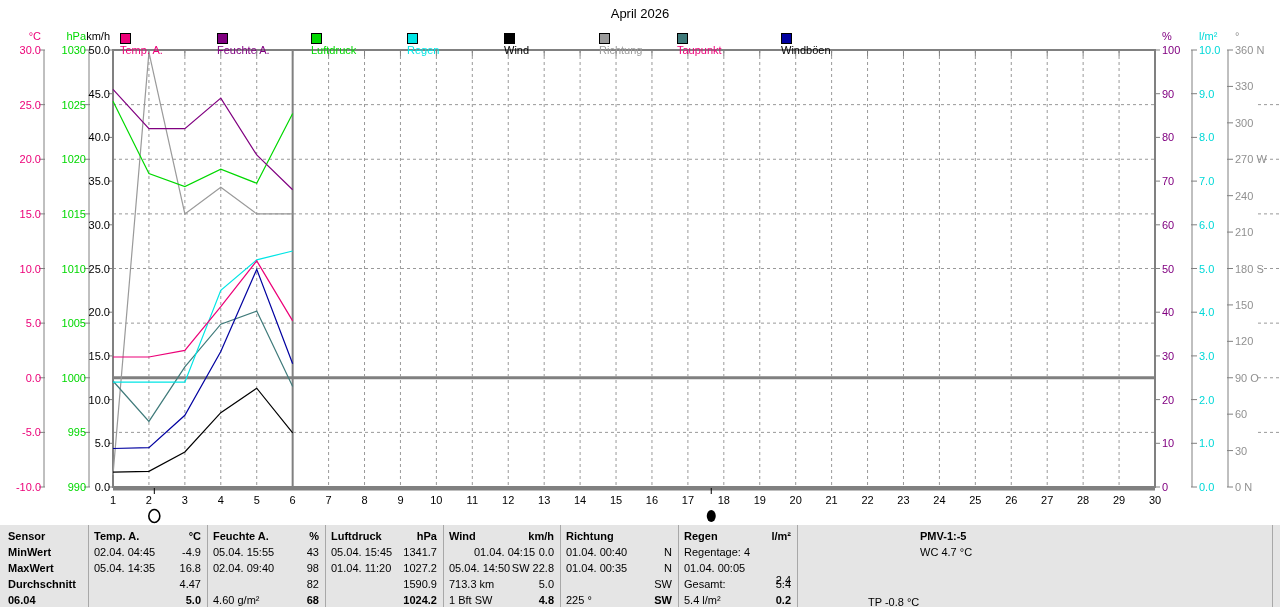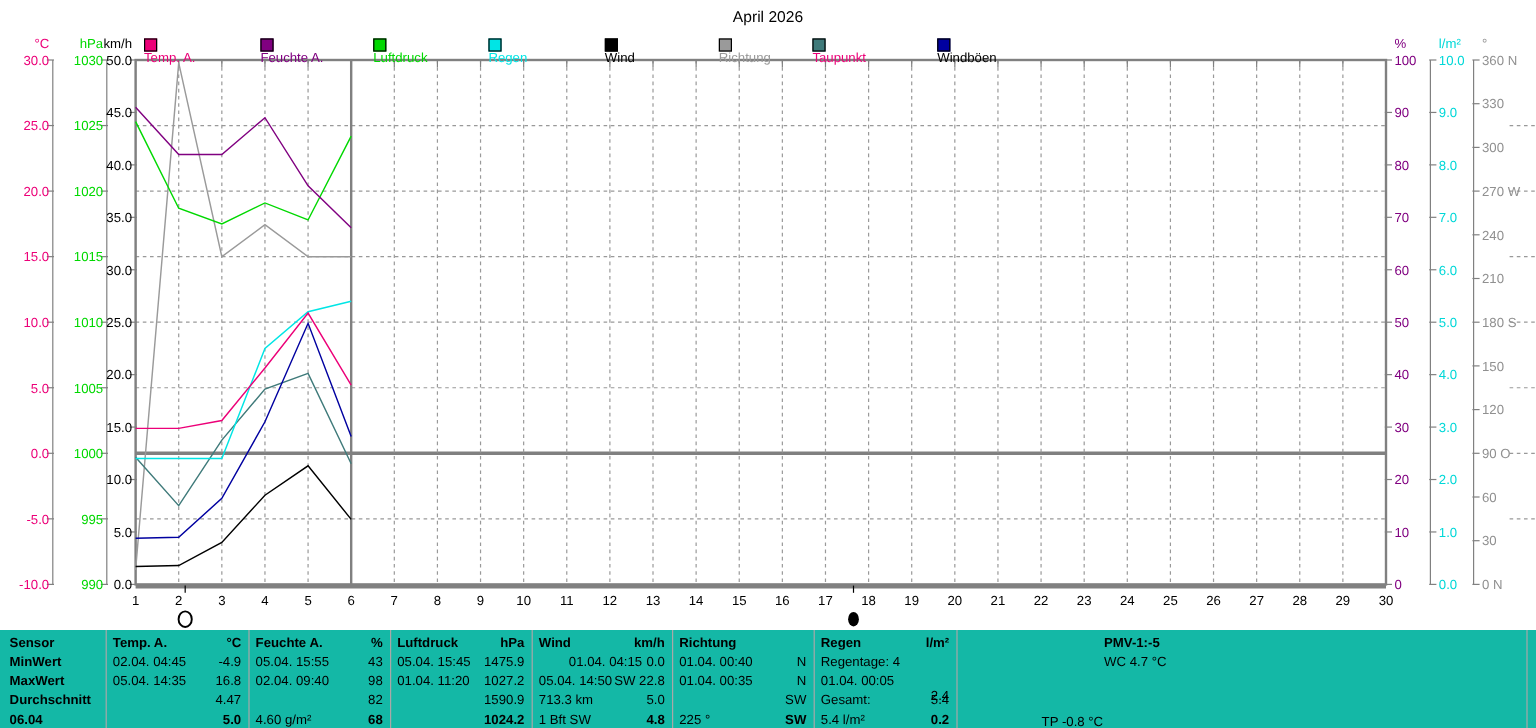--- a/index.html
+++ b/index.html
@@ -286,21 +286,21 @@
       <polyline points="113,381.0 148.9310344827586,421.4 184.86206896551724,366.8 220.79310344827587,324.2 256.7241379310345,311.1 292.65517241379314,386.5" fill="none" stroke="#3F7A7A" stroke-width="1.2"></polyline>
       <polyline points="113,448.5 148.9310344827586,447.7 184.86206896551724,415.3 220.79310344827587,351.5 256.7241379310345,269.4 292.65517241379314,363.8" fill="none" stroke="#0000A0" stroke-width="1.2"></polyline>
       <polyline points="113,472.1 148.9310344827586,471.3 184.86206896551724,452.0 220.79310344827587,412.7 256.7241379310345,388.2 292.65517241379314,432.8" fill="none" stroke="#000000" stroke-width="1.2"></polyline>
       <polyline points="113,382.1 148.9310344827586,382.1 184.86206896551724,382.1 220.79310344827587,290.4 256.7241379310345,259.8 292.65517241379314,251.0" fill="none" stroke="#00E5E5" stroke-width="1.2"></polyline>
       <polyline points="113,357.0 148.9310344827586,357.0 184.86206896551724,350.4 220.79310344827587,306.7 256.7241379310345,260.9 292.65517241379314,320.9" fill="none" stroke="#EC0078" stroke-width="1.2"></polyline>
       <line x1="154.32068965517243" y1="488" x2="154.32068965517243" y2="494" stroke="#000000" stroke-width="1"></line>
       <ellipse cx="154.32068965517243" cy="516" rx="5.5" ry="6.5" fill="#ffffff" stroke="#000000" stroke-width="1.6"></ellipse>
       <line x1="711.251724137931" y1="488" x2="711.251724137931" y2="494" stroke="#000000" stroke-width="1"></line>
       <ellipse cx="711.251724137931" cy="516" rx="4.5" ry="6" fill="#000000"></ellipse>
     </svg>
-<div id="stats-table" style="background: #14b8a6;">
+<div id="stats-table" style="background: #e5e5e5;">
       <div class="tdiv" style="left: 88px;"></div>
       <div class="tdiv" style="left: 207px;"></div>
       <div class="tdiv" style="left: 325px;"></div>
       <div class="tdiv" style="left: 443px;"></div>
       <div class="tdiv" style="left: 560px;"></div>
       <div class="tdiv" style="left: 678px;"></div>
       <div class="tdiv" style="left: 797px;"></div>
       <div class="tdiv" style="left: 1272px;"></div>
       <div class="tcell bold" style="left: 8px; top: 4px;">Sensor</div>
       <div class="tcell bold" style="left: 8px; top: 20px;">MinWert</div>
@@ -320,21 +320,21 @@
       <div class="tcell" style="left: 213px; top: 20px;">05.04. 15:55</div>
       <div class="tcell" style="right: 961px; top: 20px;">43</div>
       <div class="tcell" style="left: 213px; top: 36px;">02.04. 09:40</div>
       <div class="tcell" style="right: 961px; top: 36px;">98</div>
       <div class="tcell" style="right: 961px; top: 52px;">82</div>
       <div class="tcell" style="left: 213px; top: 68px;">4.60 g/m²</div>
       <div class="tcell bold" style="right: 961px; top: 68px;">68</div>
       <div class="tcell bold" style="left: 331px; top: 4px;">Luftdruck</div>
       <div class="tcell bold" style="right: 843px; top: 4px;">hPa</div>
       <div class="tcell" style="left: 331px; top: 20px;">05.04. 15:45</div>
-      <div class="tcell" style="right: 843px; top: 20px;">1475.9</div>
+      <div class="tcell" style="right: 843px; top: 20px;">1341.7</div>
       <div class="tcell" style="left: 331px; top: 36px;">01.04. 11:20</div>
       <div class="tcell" style="right: 843px; top: 36px;">1027.2</div>
       <div class="tcell" style="right: 843px; top: 52px;">1590.9</div>
       <div class="tcell bold" style="right: 843px; top: 68px;">1024.2</div>
       <div class="tcell bold" style="left: 449px; top: 4px;">Wind</div>
       <div class="tcell bold" style="right: 726px; top: 4px;">km/h</div>
       <div class="tcell" style="left: 474px; top: 20px;">01.04. 04:15</div>
       <div class="tcell" style="right: 726px; top: 20px;">0.0</div>
       <div class="tcell" style="left: 449px; top: 36px;">05.04. 14:50</div>
       <div class="tcell" style="right: 726px; top: 36px;">SW 22.8</div>

